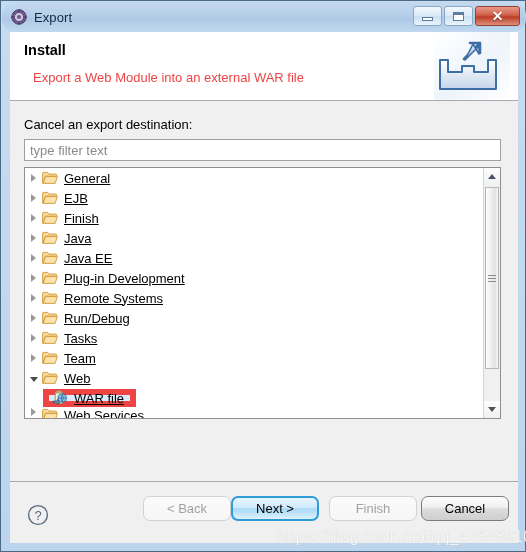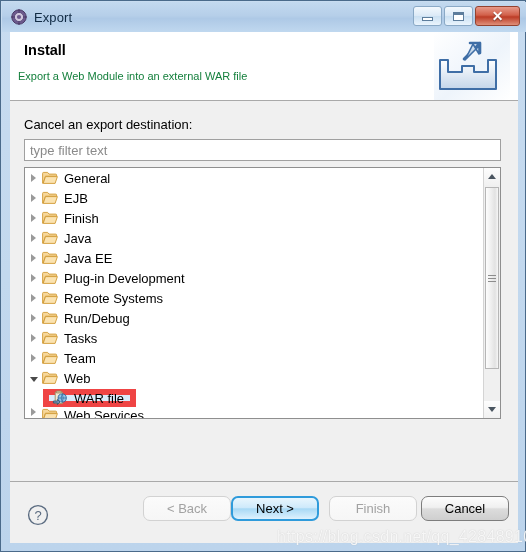--- a/index.html
+++ b/index.html
@@ -26,20 +26,21 @@
 
   
   #titlebar {
     position: absolute;
     left: 1px; top: 1px;
     width: 524px;
     height: 30px;
     background: linear-gradient(180deg,#c3d9ef 0%, #b6cfe9 45%, #aec9e6 55%, #c0d8ef 100%);
     display: flex;
     align-items: center;
+    border-radius: 13px;
   }
   #titlebar .title-icon {
     margin-left: 9px;
     width: 16px; height: 16px;
     flex: 0 0 auto;
   }
   #titlebar .title-text {
     margin-left: 7px;
     font-size: 13px;
     color: #102a43;
@@ -106,23 +107,23 @@
   }
   #header .h-title {
     position: absolute;
     left: 14px; top: 10px;
     font-size: 14.5px;
     font-weight: bold;
     color: #000000;
   }
   #header .h-desc {
     position: absolute;
-    left: 8px; top: 38px;
-    font-size: 11px;
-    color: #15803d;
+    left: 23px; top: 38px;
+    font-size: 13px;
+    color: #ef4444;
   }
   #header .h-icon {
     position: absolute;
     right: 8px; top: 0px;
     width: 76px; height: 68px;
   }
 
   
   #body {
     position: absolute;
@@ -161,20 +162,21 @@
     box-sizing: border-box;
     border: 1px solid #8f8f8f;
     background: #ffffff;
     overflow: hidden;
   }
   #tree {
     position: absolute;
     left: 0; top: 0;
     width: 446px; height: 250px;
     overflow: hidden;
+    text-decoration: underline;
   }
   .trow {
     height: 20px;
     display: flex;
     align-items: center;
     font-size: 13px;
     color: #000;
     white-space: nowrap;
   }
   .twist {

